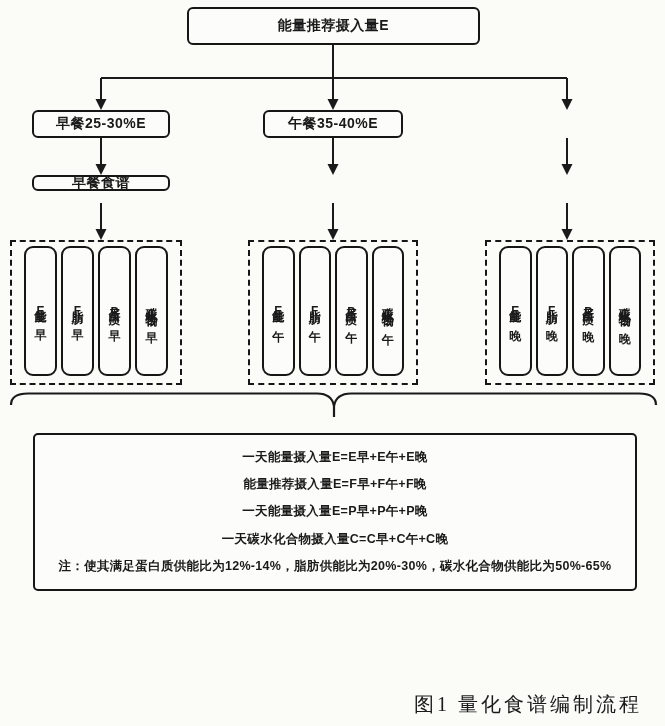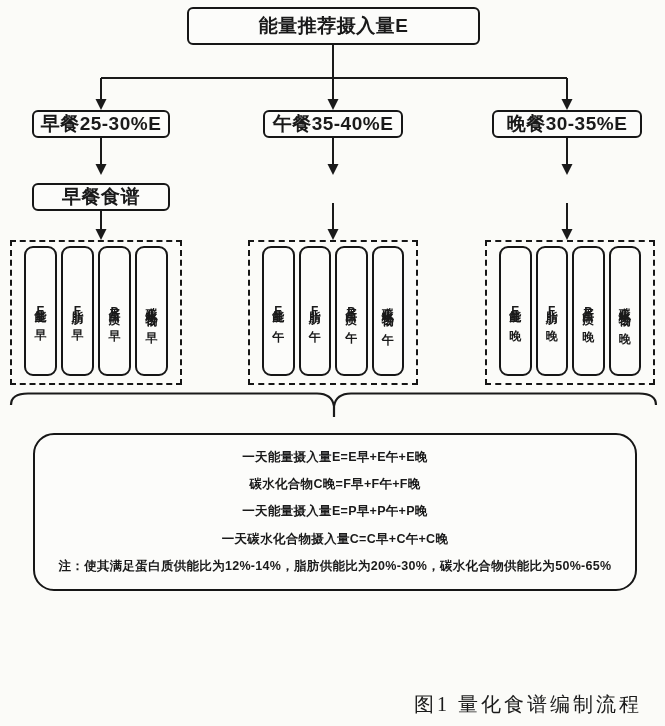--- a/index.html
+++ b/index.html
@@ -13,26 +13,26 @@
     margin:0 auto;
   }
   .connectors{position:absolute;left:0;top:0;pointer-events:none;}
   .box{
     position:absolute;
     box-sizing:border-box;
     border:2px solid #161616;
     border-radius:6px;
     background:#fcfcfa;
     display:flex;align-items:center;justify-content:center;
-    font-weight:bold;font-size:19px;letter-spacing:.5px;
+    font-weight:bold;font-size:14px;letter-spacing:.5px;
     white-space:nowrap;
   }
   .top-box{left:187px;top:7px;width:293px;height:38px;border-width:2.5px;}
   .r1{top:110px;height:28px;border-radius:6px;}
-  .r2{top:183px;height:28px;}
+  .r2{top:175px;height:16px;}
   .c1{left:32px;width:138px;}
   .c2{left:263px;width:140px;}
   .c3{left:492px;width:150px;}
   .dashgroup{
     position:absolute;top:240px;height:145px;
     box-sizing:border-box;
     border:2px dashed #161616;
     display:flex;gap:4px;
     padding:4px 12px 7px 12px;
     background:transparent;
@@ -48,21 +48,21 @@
     background:#fcfcfa;
     display:flex;align-items:center;justify-content:center;
     writing-mode:vertical-rl;
     text-orientation:upright;
     font-weight:bold;font-size:12px;
     letter-spacing:2px;line-height:1;
   }
   .summary{
     position:absolute;left:33px;top:433px;width:604px;height:158px;
     box-sizing:border-box;
-    border:2.5px solid #161616;border-radius:21px;
+    border:2.5px solid #161616;border-radius:5px;
     background:#fcfcfa;
     display:flex;flex-direction:column;justify-content:space-evenly;
     text-align:center;font-weight:bold;font-size:12.5px;
     padding:4px 6px;letter-spacing:.3px;
   }
   .notes{
     position:absolute;left:57px;top:606px;width:600px;
     font-family:"Liberation Serif",serif;
     font-size:19px;line-height:32px;letter-spacing:1px;
     font-weight:normal;
@@ -110,21 +110,20 @@
       <polygon points="95.5,229 106.5,229 101,240"></polygon>
       <polygon points="327.5,229 338.5,229 333,240"></polygon>
       <polygon points="561.5,229 572.5,229 567,240"></polygon>
     </g>
   </svg>
 
   <div class="box top-box">能量推荐摄入量E</div>
 
   <div class="box r1 c1">早餐25-30%E</div>
   <div class="box r1 c2">午餐35-40%E</div>
-  <div class="box r1 c3">晚餐30-35%E</div>
 
   <div class="box r2 c1">早餐食谱</div>
 
   <div class="dashgroup d1">
     <div class="vitem">能量E早</div>
     <div class="vitem">脂肪F早</div>
     <div class="vitem">蛋白质P早</div>
     <div class="vitem">碳水化合物C早</div>
   </div>
 
@@ -137,21 +136,21 @@
 
   <div class="dashgroup d3">
     <div class="vitem">能量E晚</div>
     <div class="vitem">脂肪F晚</div>
     <div class="vitem">蛋白质P晚</div>
     <div class="vitem">碳水化合物C晚</div>
   </div>
 
   <div class="summary">
     <div>一天能量摄入量E=E早+E午+E晚</div>
-    <div>碳水化合物C晚=F早+F午+F晚</div>
+    <div>能量推荐摄入量E=F早+F午+F晚</div>
     <div>一天能量摄入量E=P早+P午+P晚</div>
     <div>一天碳水化合物摄入量C=C早+C午+C晚</div>
     <div>注：使其满足蛋白质供能比为12%-14%，脂肪供能比为20%-30%，碳水化合物供能比为50%-65%</div>
   </div>
 
   <div class="notes">
   </div>
 
   <div class="caption">图1 量化食谱编制流程</div>
 

